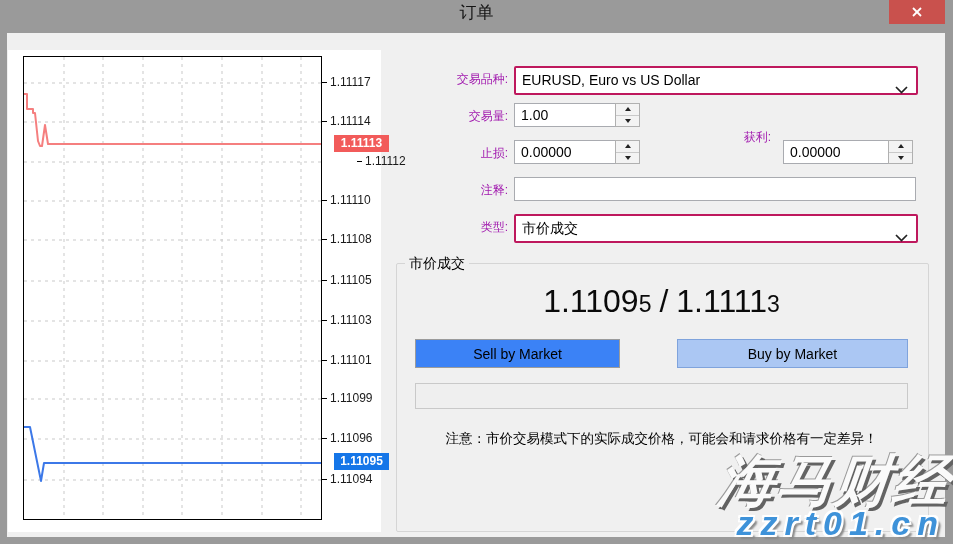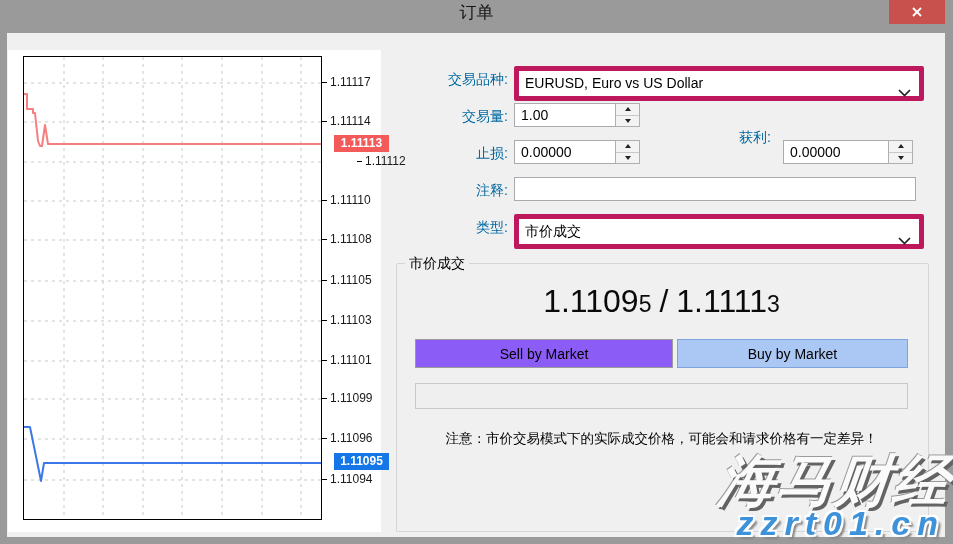--- a/index.html
+++ b/index.html
@@ -14,40 +14,40 @@
   .chart-panel{position:absolute; left:1px; top:17px; width:373px; height:482px; background:#ffffff;}
   .chart-box{position:absolute; left:15px; top:6px; width:297px; height:462px; border:1px solid #000; background:#fff;}
   .chart-box svg{display:block;}
   .price-axis{position:absolute; left:314px; top:6px; width:60px; height:464px;}
   .tick{position:absolute; left:0; height:16px; line-height:16px; font-size:12px; color:#1a1a1a; white-space:nowrap;}
   .tick i{position:absolute; left:0; top:8px; width:5px; height:1px; background:#000;}
   .tick span{margin-left:8px;}
   .price-badge{position:absolute; left:12px; width:55px; height:17px; line-height:17px; text-align:center; font-size:12px; font-weight:bold; color:#fff; white-space:nowrap;}
 
   
-  .flabel{position:absolute; height:26px; line-height:26px; font-size:14px; color:#0369a1; text-align:right;}
-  .combo{position:absolute; height:25px; background:#fff; border:5px solid #be185d; border-radius:2px; line-height:25px; font-size:14px; color:#000; padding-left:6px; cursor:pointer;}
+  .flabel{position:absolute; height:26px; line-height:26px; font-size:12px; color:#a21caf; text-align:right;}
+  .combo{position:absolute; height:25px; background:#fff; border:2px solid #be185d; border-radius:2px; line-height:25px; font-size:14px; color:#000; padding-left:6px; cursor:pointer;}
   .combo .chev{position:absolute; right:8px; top:9px;}
   .editwrap{position:absolute; height:24px;}
   .editwrap input{position:absolute; left:0; top:0; width:100%; height:100%; border:1px solid #a9abb0; background:#fff; font-family:"Liberation Sans",sans-serif; font-size:14px; padding:0 12px 0 6px; box-sizing:border-box; outline:none;}
   .spin{position:absolute; right:0; top:0; width:25px; height:100%; border:1px solid #b0b0b0; background:#f3f3f3; box-sizing:border-box; display:flex; flex-direction:column;}
   .spin .cell{flex:1; display:flex; align-items:center; justify-content:center; cursor:pointer;}
   .spin .cell:first-child{border-bottom:1px solid #c9c9c9;}
   .tri-up{width:0;height:0;border-left:3px solid transparent;border-right:3px solid transparent;border-bottom:4px solid #222;}
   .tri-down{width:0;height:0;border-left:3px solid transparent;border-right:3px solid transparent;border-top:4px solid #222;}
 
   
   .groupbox{position:absolute; left:389px; top:230px; width:531px; height:267px; border:1px solid #d5d5d5; border-radius:2px;}
   .grouplabel{position:absolute; left:398px; top:222px; padding:0 4px; font-size:14px; color:#000; background:#f0f0f0;}
   .bigprice{position:absolute; left:389px; top:250px; width:531px; height:44px; display:flex; align-items:baseline; justify-content:center; color:#0a0a0a;}
   .bigprice .big{font-size:32px;}
   .bigprice .small{font-size:23px;}
   .bigprice .sep{font-size:32px; padding:0 8px;}
   .mbtn{position:absolute; top:306px; height:29px; font-size:14px; color:#000; display:flex; align-items:center; justify-content:center; cursor:pointer; box-sizing:border-box;}
-  .sell{left:408px; width:258px; background:#8b5cf6; border:1px solid #9b9b9b;}
+  .sell{left:408px; width:205px; background:#3b82f6; border:1px solid #9b9b9b;}
   .buy{left:670px; width:231px; background:#abc7f3; border:1px solid #7fa3dc;}
   .progress{position:absolute; left:408px; top:350px; width:493px; height:26px; border:1px solid #c9c9c9; background:#efefef; box-sizing:border-box;}
   .note{position:absolute; left:389px; top:397px; width:531px; text-align:center; font-size:13.5px; color:#000;}
 
   
   .wm1{position:absolute; right:2px; top:444px; font-size:56px; font-weight:900; font-style:italic; letter-spacing:2px; color:#fafafa; transform:skewX(-6deg); text-shadow:3px 3px 0 #636363, -1px -1px 0 #9a9a9a; z-index:9; white-space:nowrap;}
   .wm2{position:absolute; right:8px; top:504px; font-size:34px; font-weight:900; font-style:italic; letter-spacing:7px; color:#3e92d9; text-shadow:2px 2px 0 #fff,-2px -2px 0 #fff,2px -2px 0 #fff,-2px 2px 0 #fff,4px 4px 2px #8a8a8a; z-index:9; white-space:nowrap;}
 </style>
 </head>
 <body>

